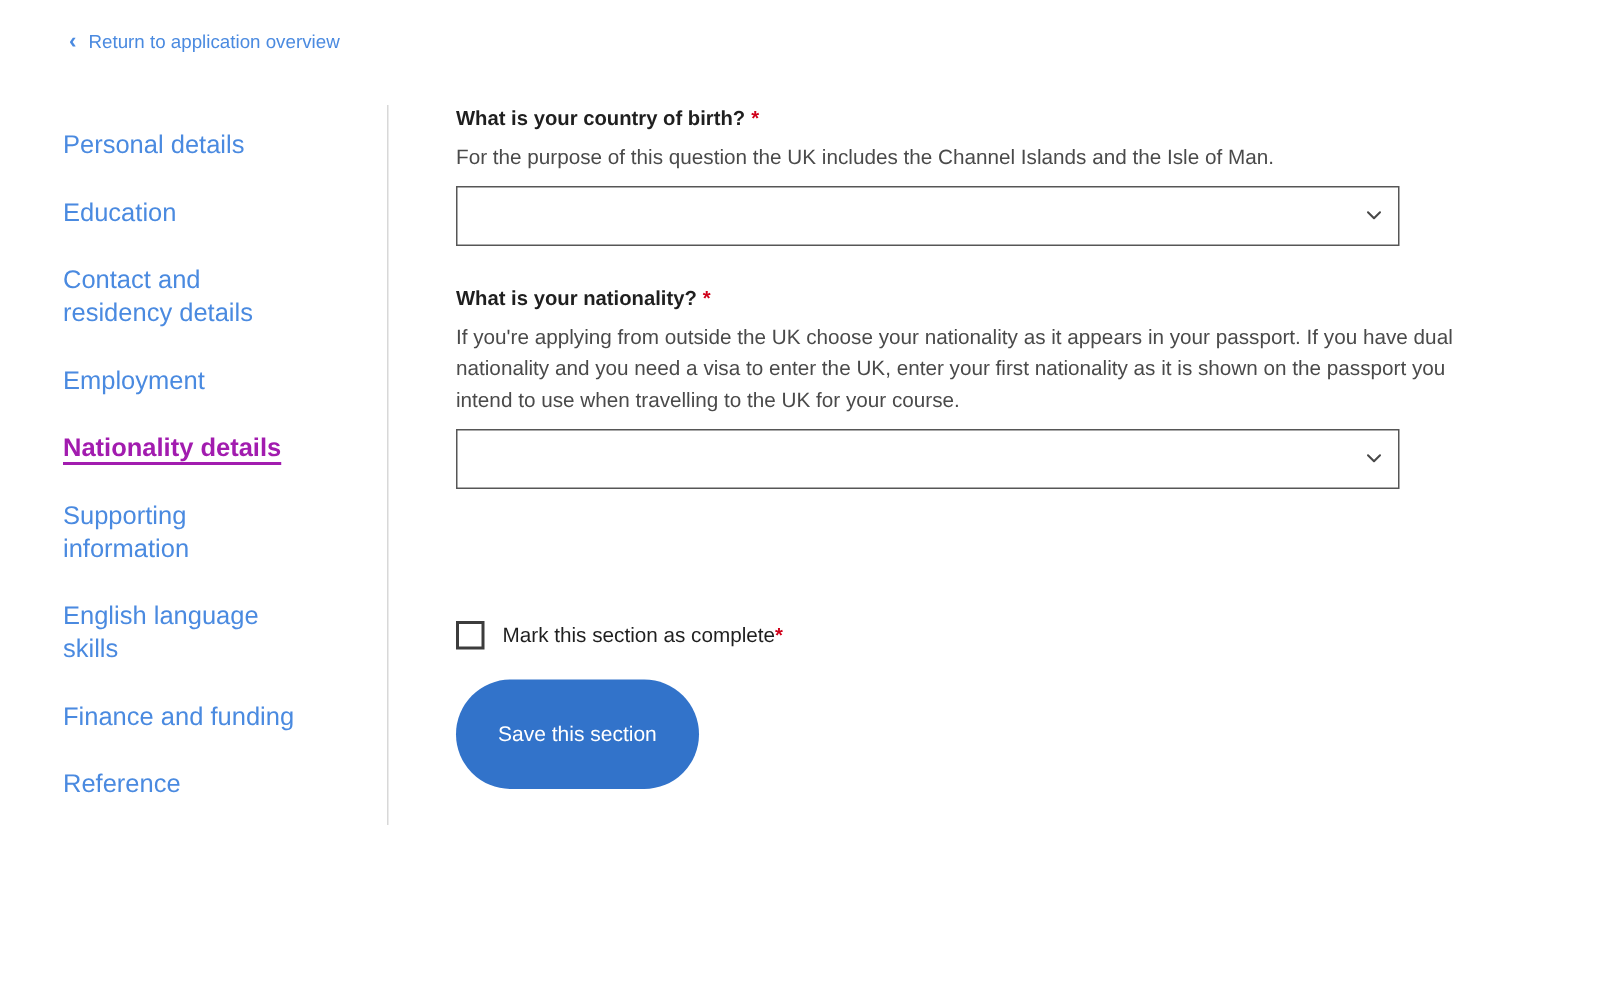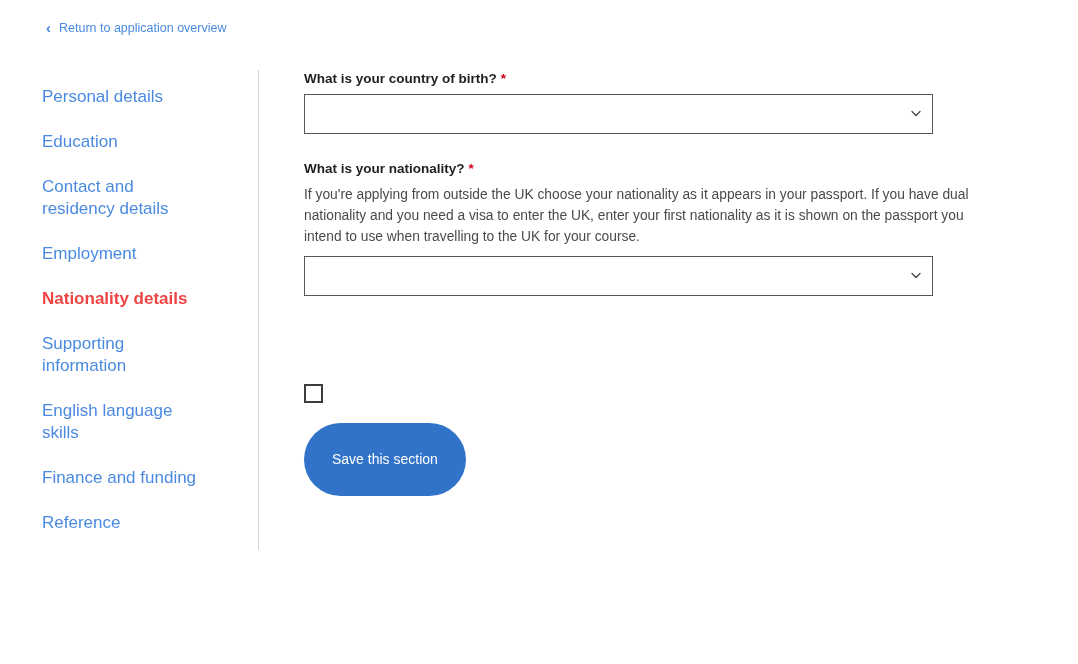--- a/index.html
+++ b/index.html
@@ -67,22 +67,23 @@
     padding: 0;
     width: 168px;
     color: #4a8ae0;
     font-size: 17px;
     line-height: 22px;
     text-decoration: none;
     cursor: pointer;
     margin-bottom: 23px;
   }
   .nav-item.active {
-    color: #ef4444;
-    font-weight: 700;
+    color: #a21caf;
+    font-weight: 700;
+    text-decoration: underline;
     text-underline-offset: 4px;
     text-decoration-thickness: 2px;
   }
 
   
   .main {
     position: absolute;
     left: 304px;
     top: 0;
     width: 700px;
@@ -213,20 +214,21 @@
     <a class="nav-item" href="#">Reference</a>
   </nav>
 
   <main class="main">
 
     
     <div class="field-block">
       <div class="q-label">
         <span>What is your country of birth?</span><span class="req">*</span>
       </div>
+      <p class="hint">For the purpose of this question the UK includes the Channel Islands and the Isle of Man.</p>
       <div class="select-box">
         <span class="select-value"></span>
         <span class="chevron">
           <svg width="10" height="10" viewBox="0 0 10 10">
               <path d="M1 3 L5 7 L9 3" fill="none" stroke="#4a4a4a" stroke-width="1.4" stroke-linecap="round" stroke-linejoin="round"></path>
             </svg>
         </span>
       </div>
     </div>
 
@@ -250,19 +252,22 @@
 
     <div class="spacer-2"></div>
 
     
 
     <div class="spacer-3"></div>
 
     
     <div class="check-row">
       <div class="checkbox"></div>
+      <span class="check-label">
+        <span>Mark this section as complete</span><span class="check-req">*</span>
+      </span>
     </div>
 
 
     <button class="save-btn">Save this section</button>
 
   </main>
 </div>
 
 </body></html>

